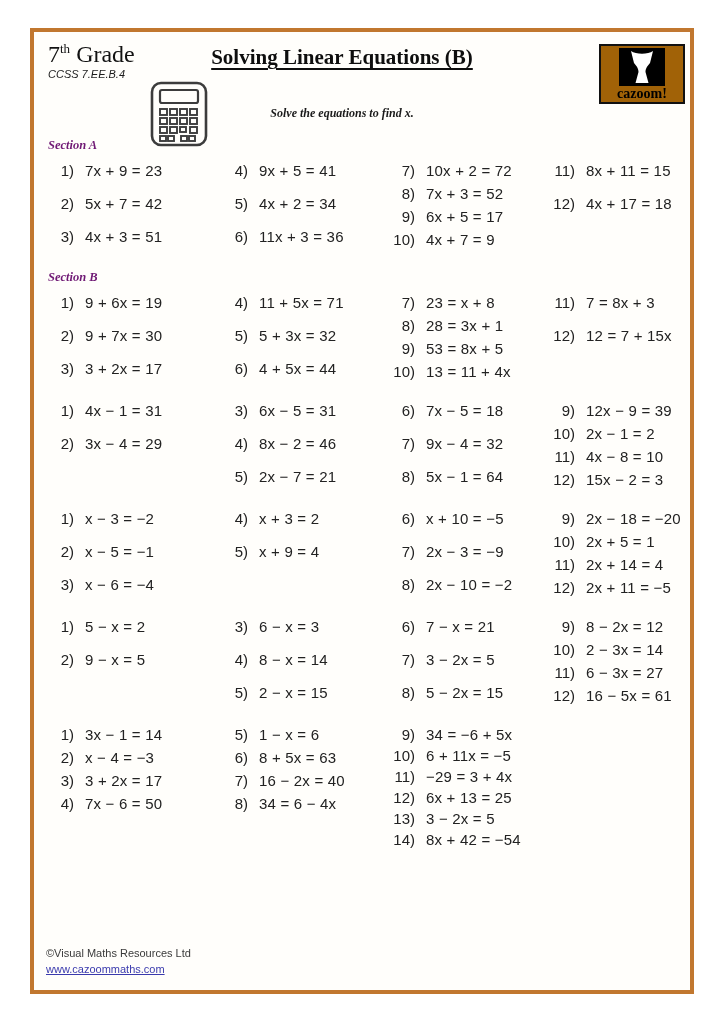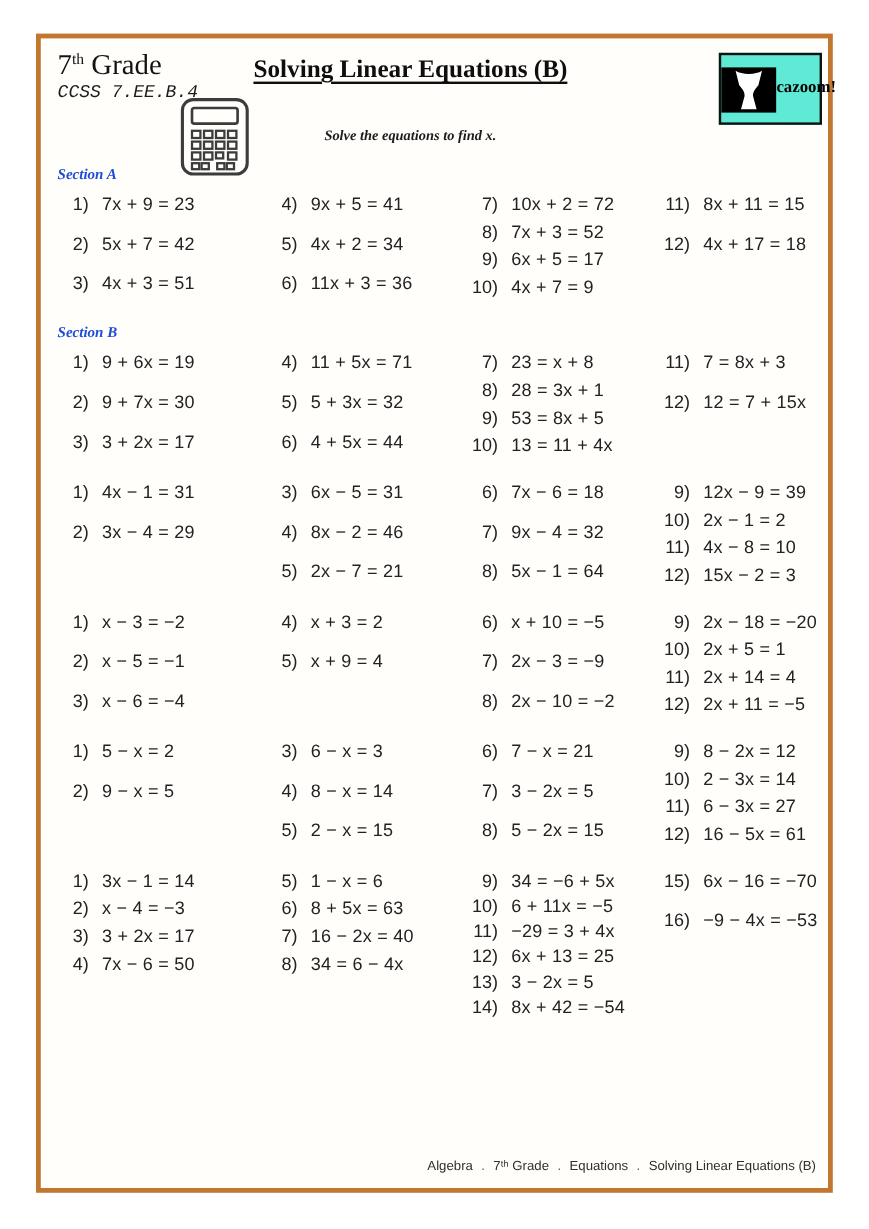--- a/index.html
+++ b/index.html
@@ -3,36 +3,36 @@
 <meta charset="utf-8">
 <style>
   html,body{margin:0;padding:0;background:#ffffff;width:724px;height:1024px;
     font-family:"Liberation Sans",sans-serif;-webkit-font-smoothing:antialiased;}
   .frame{position:absolute;left:30px;top:28px;width:664px;height:966px;
     border:4px solid #c1772f;background:#fffefb;box-sizing:border-box;}
   
   .grade-block{position:absolute;left:14px;top:10px;color:#121212;}
   .grade{font-family:"Liberation Serif",serif;font-size:24px;line-height:1.05;}
   .grade sup{font-size:13px;}
-  .ccss{font-family:Liberation Mono, monospace;font-style:italic;font-size:15px;margin-top:1px;color:#1c1c1c;}
+  .ccss{font-family:Liberation Sans, sans-serif;font-style:italic;font-size:11px;margin-top:1px;color:#1c1c1c;}
   .title{position:absolute;left:0;right:40px;top:13px;text-align:center;
     font-family:"Liberation Serif",serif;font-weight:bold;font-size:21px;color:#0e0e0e;
     text-decoration:underline;text-underline-offset:4px;text-decoration-thickness:2px;}
   .subtitle{position:absolute;left:0;right:40px;top:74px;text-align:center;
     font-family:"Liberation Serif",serif;font-style:italic;font-weight:bold;font-size:12px;color:#1b1b1b;}
   .calc{position:absolute;left:114px;top:48px;width:62px;height:68px;}
   .logo{position:absolute;right:5px;top:12px;width:86px;height:60px;border:2px solid #111;
-    background:#5eead4;box-sizing:border-box;display:flex;flex-direction:row;align-items:center;justify-content:flex-start;}
+    background:#a16207;box-sizing:border-box;display:flex;flex-direction:column;align-items:center;justify-content:flex-start;}
   .logo-img{width:46px;height:38px;margin-top:2px;}
   .logo-text{font-family:"Liberation Serif",serif;font-weight:bold;font-size:14px;color:#000;line-height:1.1;}
   
   .sections{position:absolute;left:14px;right:6px;top:106px;}
   .section{margin-bottom:9px;}
   .sec-label{font-family:"Liberation Serif",serif;font-weight:bold;font-style:italic;
-    font-size:12.5px;color:#1d4ed8;margin-bottom:9px;}
+    font-size:12.5px;color:#701a75;margin-bottom:9px;}
   .sec-grid{display:grid;grid-template-columns:174px 167px 160px 1fr;align-items:start;}
   .row{display:flex;align-items:baseline;}
   .num{width:26px;text-align:right;flex:0 0 26px;font-size:15px;color:#222;}
   .eq{margin-left:11px;font-size:15px;color:#222;letter-spacing:0.2px;white-space:nowrap;}
   .col.loose .row{margin-bottom:15px;}
   .col.mid .row{margin-bottom:5px;}
   .col.tight .row{margin-bottom:3px;}
   .row{line-height:18px;}
   
   .foot-left{position:absolute;left:12px;bottom:12px;font-size:11px;color:#3a3a3a;line-height:1.45;}
@@ -233,21 +233,21 @@
               <span class="eq">8x − 2 = 46</span>
             </div>
             <div class="row">
               <span class="num">5)</span>
               <span class="eq">2x − 7 = 21</span>
             </div>
           </div>
           <div class="col loose">
             <div class="row">
               <span class="num">6)</span>
-              <span class="eq">7x − 6 = 18</span>
+              <span class="eq">7x − 5 = 18</span>
             </div>
             <div class="row">
               <span class="num">7)</span>
               <span class="eq">9x − 4 = 32</span>
             </div>
             <div class="row">
               <span class="num">8)</span>
               <span class="eq">5x − 1 = 64</span>
             </div>
           </div>
@@ -448,29 +448,22 @@
             </div>
             <div class="row">
               <span class="num">13)</span>
               <span class="eq">3 − 2x = 5</span>
             </div>
             <div class="row">
               <span class="num">14)</span>
               <span class="eq">8x + 42 = −54</span>
             </div>
           </div>
-          <div class="col loose">
-            <div class="row">
-              <span class="num">15)</span>
-              <span class="eq">6x − 16 = −70</span>
-            </div>
-            <div class="row">
-              <span class="num">16)</span>
-              <span class="eq">−9 − 4x = −53</span>
-            </div>
-          </div>
         </div>
       </div>
     </div>
 
-  <div class="foot-right"><span class="crumb">Algebra</span><span class="sep">.</span><span class="crumb">7ᵗʰ Grade</span><span class="sep">.</span><span class="crumb">Equations</span><span class="sep">.</span><span class="crumb">Solving Linear Equations (B)</span></div>
+  <div class="foot-left">
+    <div>©Visual Maths Resources Ltd</div>
+    <a>www.cazoommaths.com</a>
+  </div>
 
 </div>
 
 </body></html>

